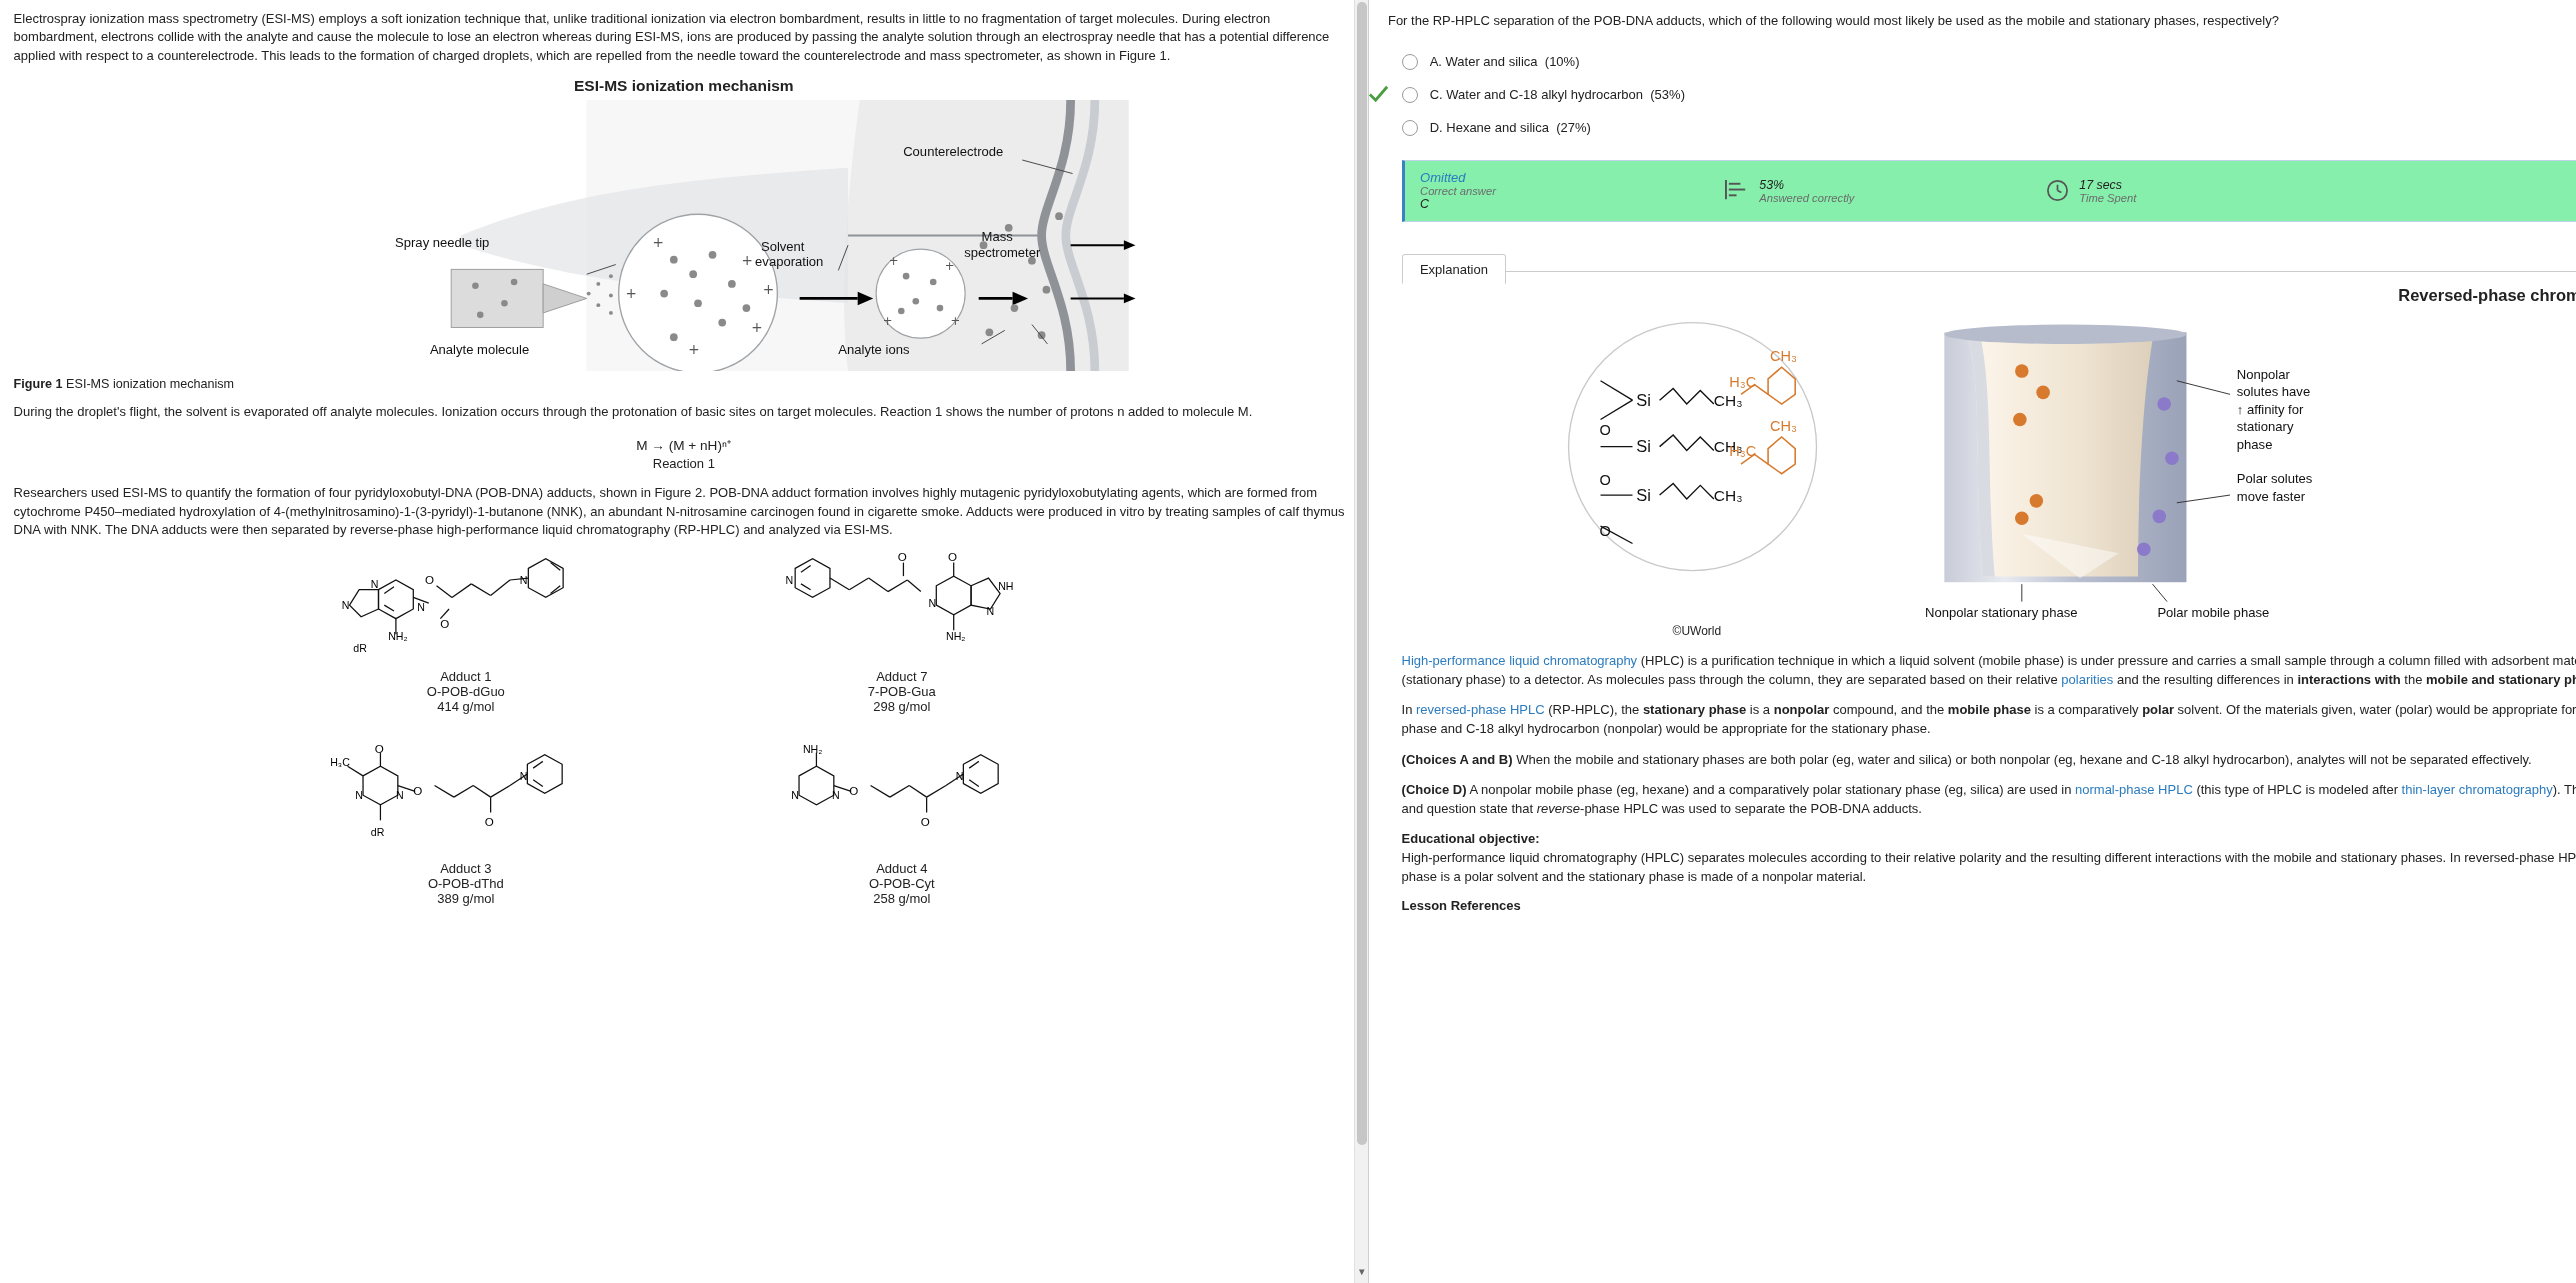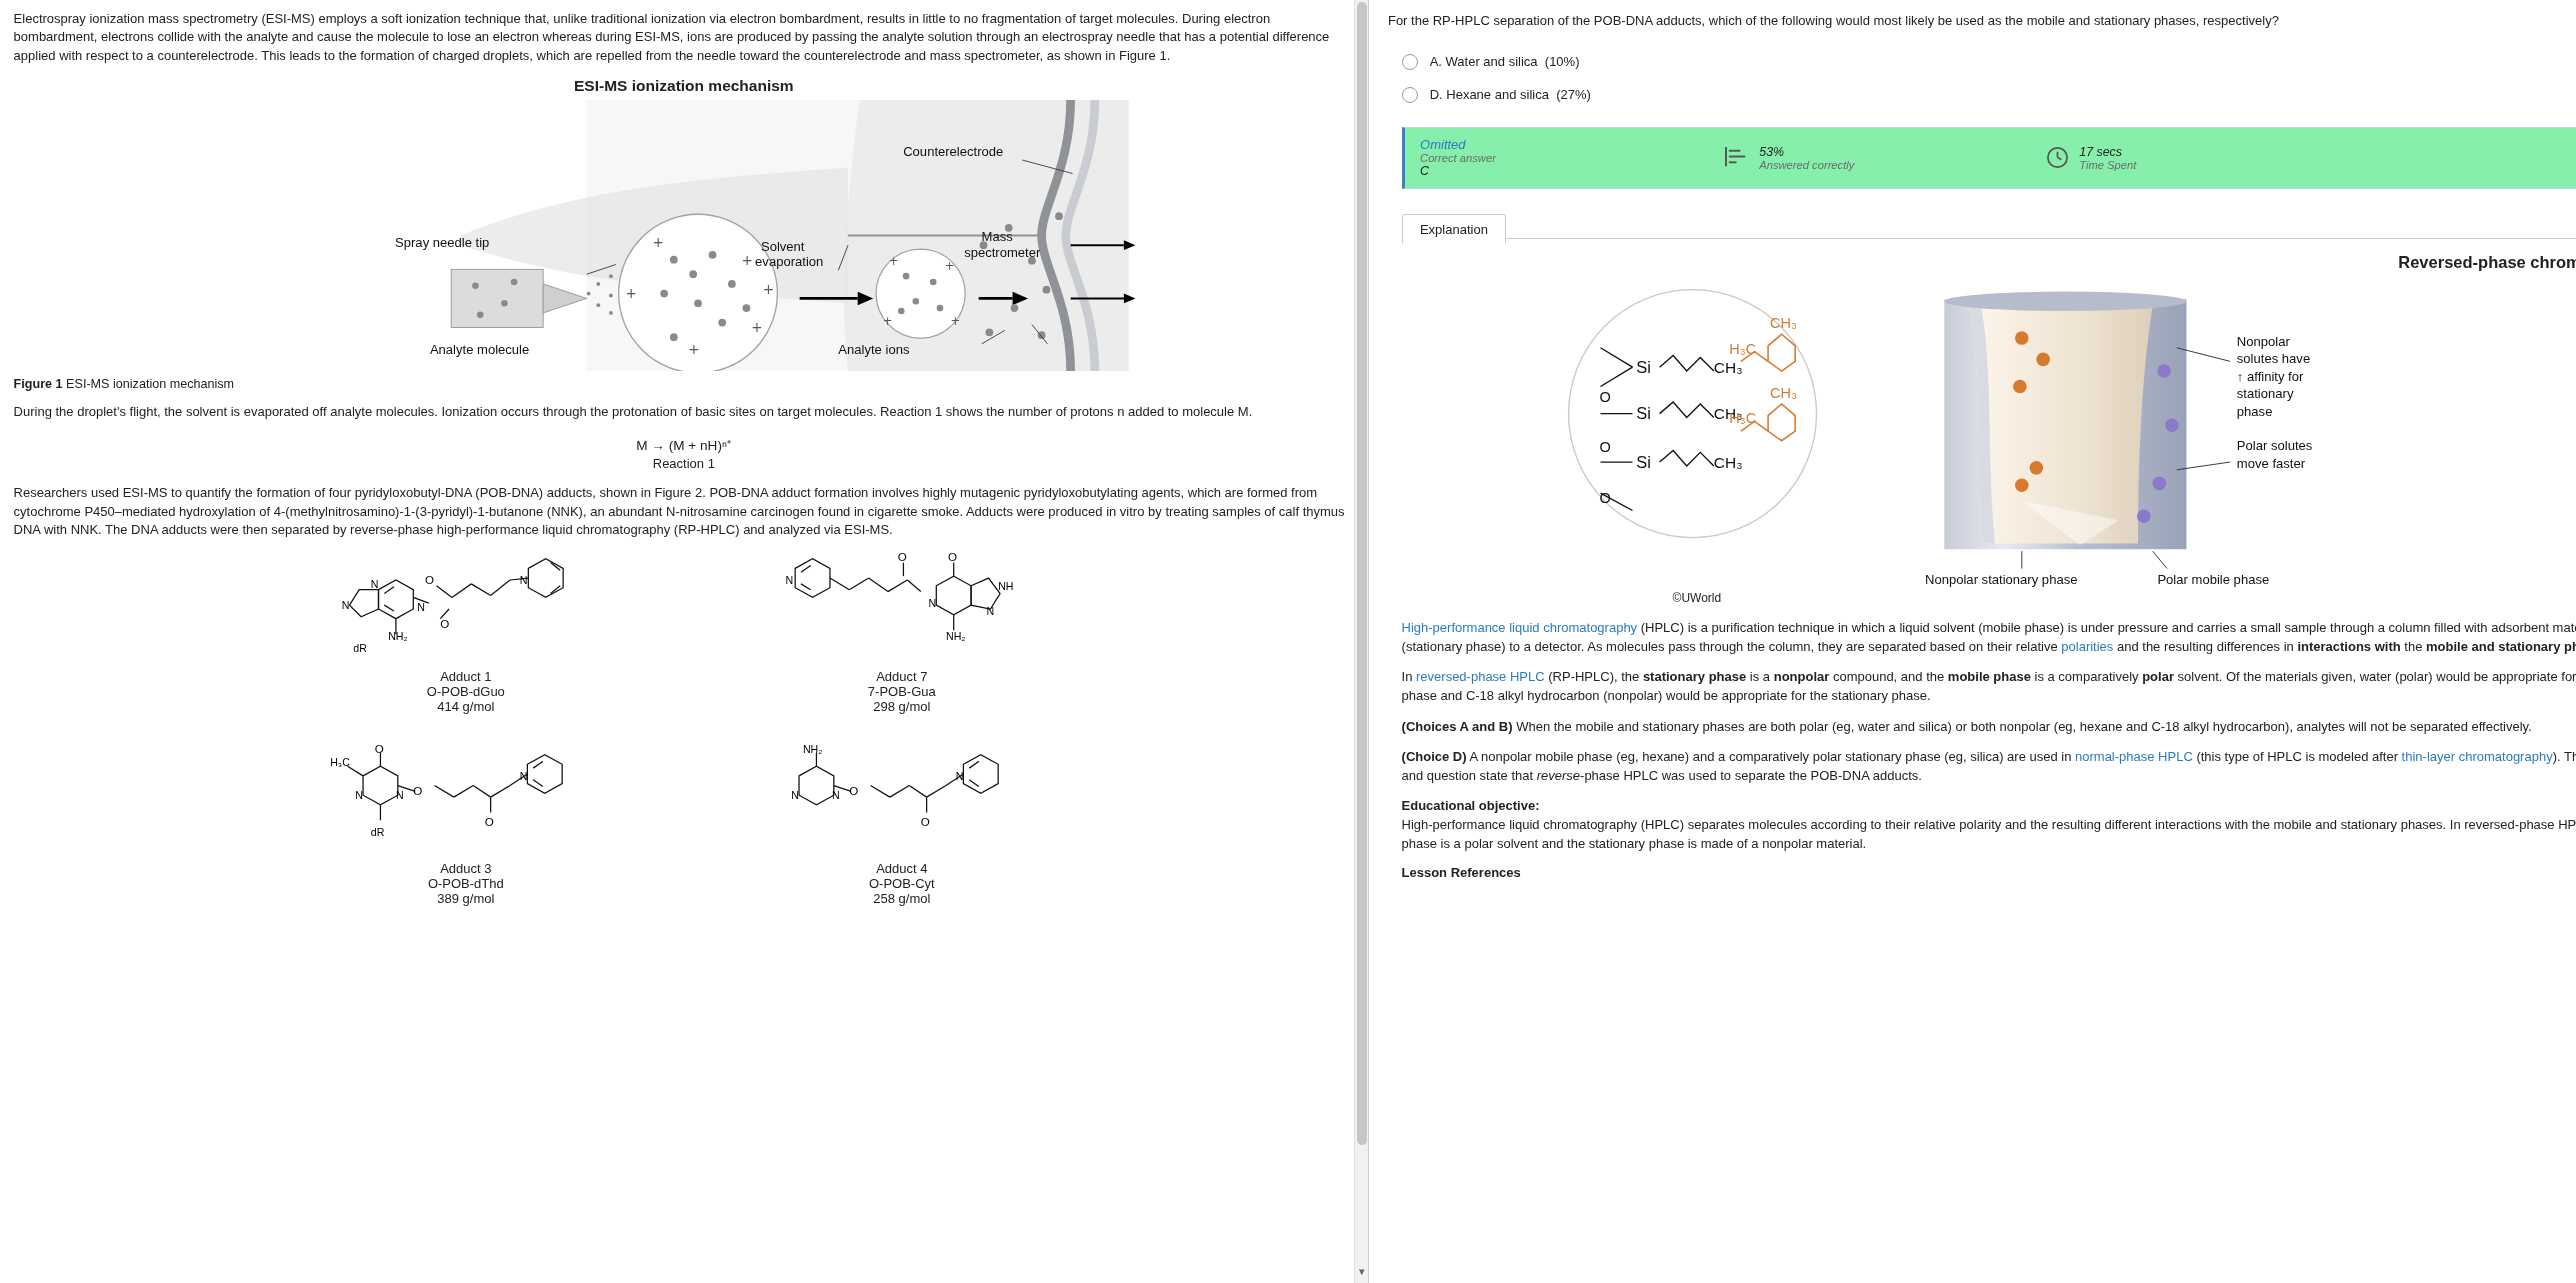--- a/index.html
+++ b/index.html
@@ -84,21 +84,21 @@
   .cap { color:#6b6b6b; font-size:11.2px; }
   .val { font-size:12.4px; }
   .stats .c2 { width: 320px; }
   .stats .c3 { width: 320px; }
   .ic { margin-right:9.7px; }
 
   .tabbar { margin: 19.4px 0 0 15.5px; width: 1259px; border-bottom: 1px solid #cbcbcb; height: 31px; }
   .tab {
     display:inline-block; padding: 6.8px 17.4px 5.8px 17.4px; font-size: 13px;
     border: 1px solid #cbcbcb; border-bottom: 1px solid #fff;
-    background:#fff; position:relative; top:6px; border-radius:2.9px 2.9px 0 0;
+    background:#fff; position:relative; top:13px; border-radius:2.9px 2.9px 0 0;
   }
 
   .expl { margin: 13.6px 0 0 15.5px; width: 1259px; }
   .expl-title { text-align:right; font-weight:bold; font-size:16.5px; margin: 7.7px 0 5.8px 0; }
   .uworld { text-align:center; font-size:12px; margin: 3.9px 0 13.6px 0; }
   .expl p { font-size:13px; line-height:1.45; margin: 0 0 11.6px 0; }
   .lnk { color:#2b7bbf; }
   .bold { font-weight:bold; }
   .italic { font-style: italic; }
   .refs { font-weight:bold; font-size:13px; margin-top: 9.7px;}
@@ -378,20 +378,31 @@
       <div class="choice">
         <div class="radio"></div>
         <div class="label">
           <span>A.</span>
           <span>Water and silica</span>
           &nbsp;<span>(10%)</span>
         </div>
       </div>
 
 
+      <div class="choice">
+        <svg class="tick" viewBox="0 0 24 24">
+          <polyline points="3,13 9,19 21,5" fill="none" stroke="#4a9e3f" stroke-width="3"></polyline>
+        </svg>
+        <div class="radio"></div>
+        <div class="label">
+          <span>C.</span>
+          <span>Water and C-18 alkyl hydrocarbon</span>
+          &nbsp;<span>(53%)</span>
+        </div>
+      </div>
 
       <div class="choice">
         <div class="radio"></div>
         <div class="label">
           <span>D.</span>
           <span>Hexane and silica</span>
           &nbsp;<span>(27%)</span>
         </div>
       </div>
     </div>

